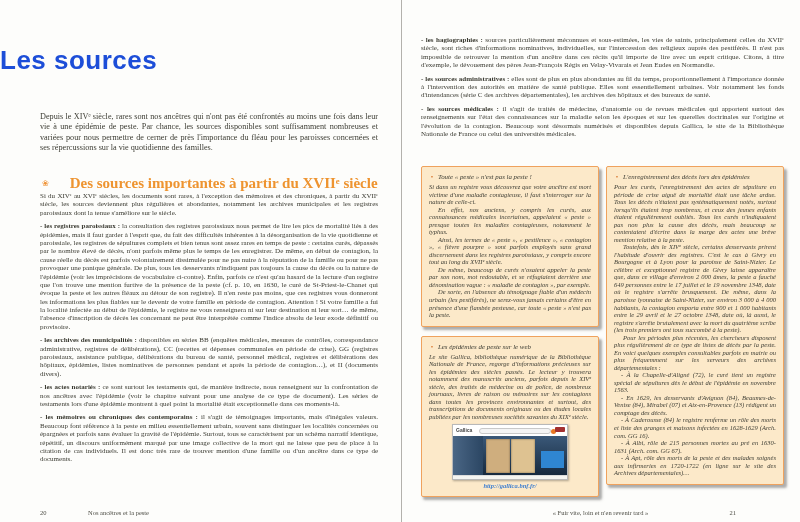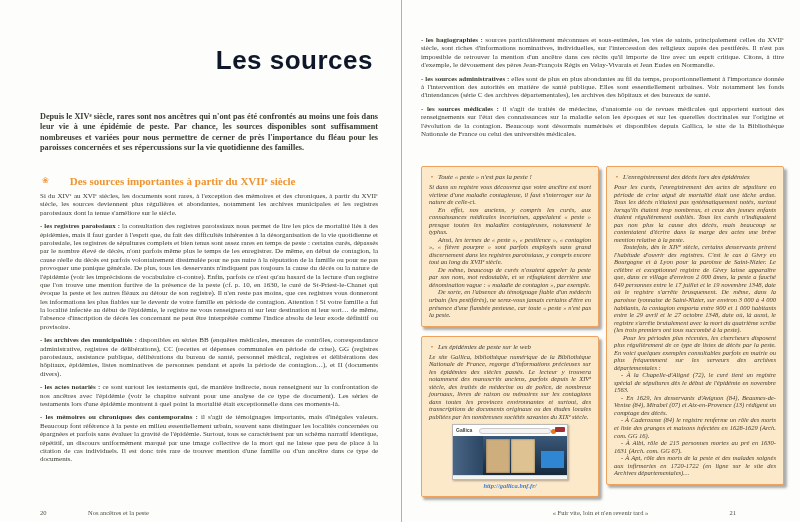--- a/index.html
+++ b/index.html
@@ -6,31 +6,31 @@
   html,body { background:#ffffff; }
   .spread { position:relative; width:800px; height:522px; background:#fdfdfb; overflow:hidden;
             font-family:"Liberation Serif","DejaVu Serif",serif; color:#3a3a31; }
   .gutter { position:absolute; left:401px; top:0; width:1px; height:522px; background:#b3b1ac; }
 
   .page { position:absolute; top:0; height:522px; }
   .page-left  { left:0;   width:401px; }
   .page-right { left:403px; width:355px; }
 
   
-  .doc-title { position:absolute; left:0; right:28px; top:36px; text-align:right;
+  .doc-title { position:absolute; left:0; right:28px; top:36px; text-align:left;
                font-family:"Liberation Sans","DejaVu Sans",sans-serif; font-weight:bold;
-               color:#0f172a; font-size:26px; letter-spacing:.5px; }
+               color:#1d4ed8; font-size:26px; letter-spacing:.5px; }
   .doc-title .tline { display:block; line-height:48px; }
 
   .intro { position:absolute; left:40px; width:338px; top:112px;
-           font-weight:bold; font-size:8.2px; line-height:1.25; text-align:justify; color:#3c3c33; }
+           font-weight:normal; font-size:8.2px; line-height:1.25; text-align:justify; color:#3c3c33; }
 
   .sec-head { position:absolute; left:42px; top:175px; display:flex; align-items:center; gap:9px; }
   .sec-head .orn { color:#f0953a; font-size:8px; font-family:"DejaVu Sans",sans-serif; line-height:1; }
-  .sec-head .sec-label { color:#ee9430; font-weight:bold; font-size:11px;
+  .sec-head .sec-label { color:#ee9430; font-weight:bold; font-size:15px;
                          font-family:"Liberation Serif","DejaVu Serif",serif;padding-left:12px; }
 
   .body-col { position:absolute; left:40px; width:338px; top:192px;font-family:Liberation Serif, serif; }
   .bp { font-size:7px; line-height:1.2; text-align:justify; margin-bottom:5px; }
   .bp .lead { font-weight:bold; }
 
   .footer-left { position:absolute; left:0; right:0; bottom:13px; font-size:6.5px; color:#4d4d45; }
   .footer-left .pnum { position:absolute; left:40px; }
   .footer-left .ftxt { position:absolute; left:88px; }
 

